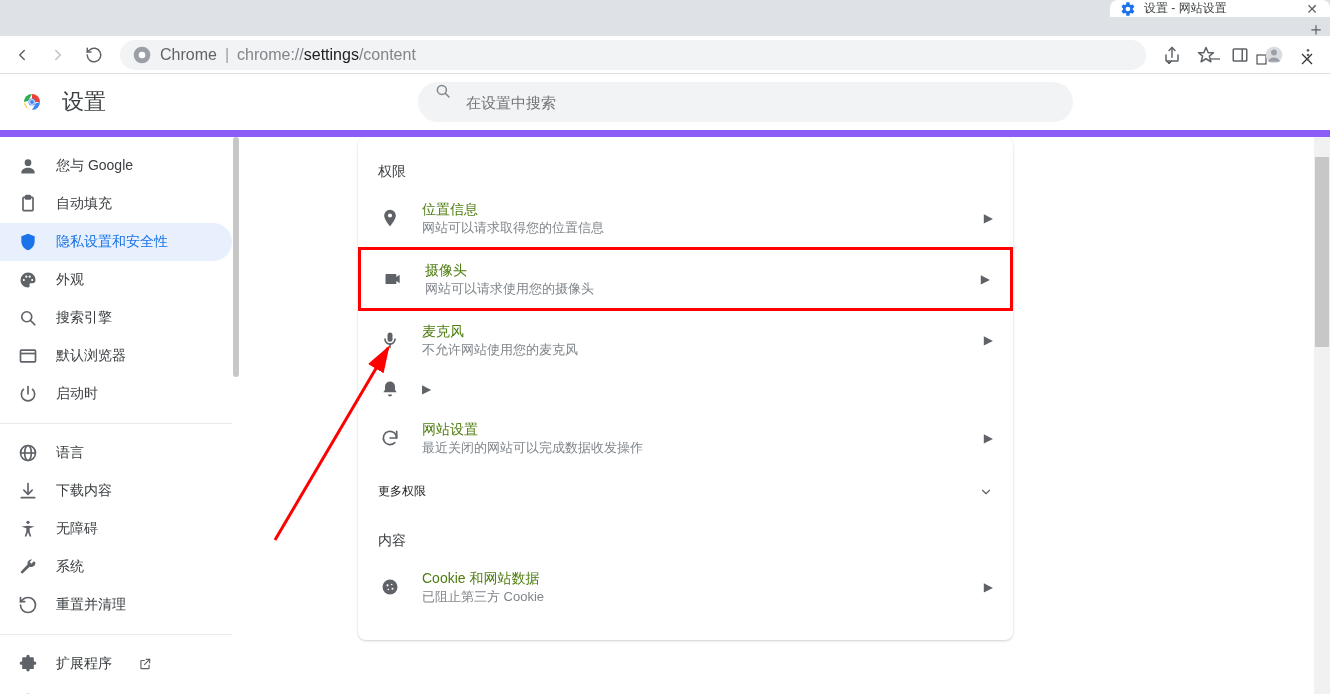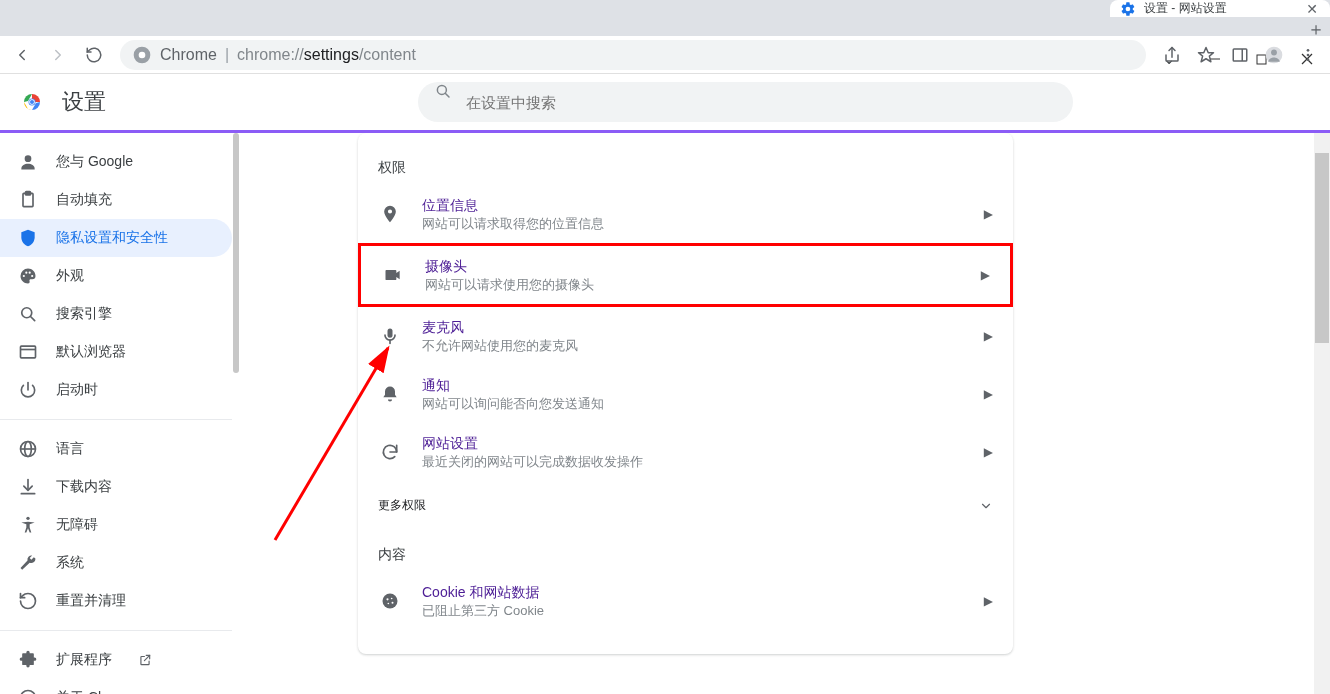--- a/index.html
+++ b/index.html
@@ -26,40 +26,40 @@
   .omnibox .path { color:#202124; }
   .tool-right { display:flex; align-items:center; gap:2px; }
 
   
   .page-header { height:56px; display:flex; align-items:center; padding:0 20px; gap:18px; }
   .page-title { font-size:22px; color:#3c4043; }
   .search { margin-left: 294px; width:655px; height:40px; background:#f1f3f4; border-radius:20px; display:flex; padding:0 16px; gap:12px; color:#5f6368; font-size:15px;}
   .search input { border:none; background:transparent; outline:none; flex:1; font-size:15px; color:#3c4043;}
 
   
-  .body { display:flex; height:calc(694px - 36px - 38px - 56px); border-top:3px solid #8b5cf6;}
+  .body { display:flex; height:calc(694px - 36px - 38px - 56px); border-top:7px solid #8b5cf6;}
   .sidebar-wrap { width:240px; position:relative; }
   .sidebar { width:232px; height:100%; overflow:hidden; padding-top:10px;}
   .sidebar-scrollbar { position:absolute; right:0; top:0; width:8px; height:100%; background:transparent;}
   .sidebar-thumb { width:6px; margin:0 1px; height:240px; background:#c7c7c7; border-radius:3px;}
   .nav-item { height:38px; display:flex; align-items:center; gap:18px; padding:0 18px; font-size:14px; color:#3c4043; cursor:pointer; border-radius:0 19px 19px 0;}
   .nav-item.active { background:#e8f0fe; color:#1a73e8; }
   .nav-item.active svg, .nav-item.active .glyph { color:#1a73e8; }
   .nav-sep { height:1px; background:#e8eaed; margin:10px 0;}
   .glyph { width:20px; text-align:center; color:#5f6368; }
 
   .content-outer { flex:1; position:relative; background:#fff; overflow:hidden;}
   .content-scroll { position:absolute; right:0; top:0; width:16px; height:100%; background:#f1f1f1;}
   .content-thumb { width:14px; margin:1px; height:190px; background:#c7c7c7; border-radius:0; margin-top:20px;}
   .card { width:655px; margin-left:118px; background:#fff; border-radius:8px; box-shadow:0 1px 2px rgba(60,64,67,.15), 0 1px 3px rgba(60,64,67,.1); padding:10px 0 24px; }
   .section-label { font-size:14px; color:#3c4043; padding:16px 20px 8px;}
   .row { display:flex; align-items:center; padding:10px 20px; gap:20px; cursor:pointer; }
   .row .ricon { width:24px; display:flex; align-items:center; justify-content:center; color:#5f6368;}
   .row .rtext { flex:1; }
-  .row .rtitle { font-size:14px; color:#4c1d95; line-height:20px;}
+  .row .rtitle { font-size:14px; color:#4d7c0f; line-height:20px;}
   .row .rdesc { font-size:13px; color:#80868b; line-height:18px;}
   .row .arrow { color:#5f6368; font-size:12px;}
   .more-row { display:flex; align-items:center; justify-content:space-between; padding:16px 20px; font-size:12px; cursor:pointer;}
   .highlight-box { border:3px solid #ff0000; }
 
   
   .anno-svg { position:absolute; left:0; top:0; pointer-events:none; }
 
   svg { display:block; }
 
@@ -381,24 +381,20 @@
           </div>
         <span class="arrow">▶</span>
       </div>
 
       <div class="row">
         <span class="ricon">
             <svg width="20" height="20" viewBox="0 0 24 24" fill="#5f6368">
               <path d="M12 3a6 6 0 00-6 6v4l-2 3h16l-2-3V9a6 6 0 00-6-6zm0 18a2.5 2.5 0 002.5-2.5h-5A2.5 2.5 0 0012 21z"></path>
             </svg>
           </span>
-        <div class="rtext">
-            <div class="rtitle">通知</div>
-            <div class="rdesc">网站可以询问能否向您发送通知</div>
-          </div>
         <span class="arrow">▶</span>
       </div>
 
       <div class="row">
         <span class="ricon">
             <svg width="20" height="20" viewBox="0 0 24 24" fill="none" stroke="#5f6368" stroke-width="2">
               <path d="M20 12a8 8 0 10-2.3 5.6" stroke-linecap="round"></path>
               <polyline points="20 4 20 12 12 12" stroke-linecap="round" stroke-linejoin="round"></polyline>
             </svg>
           </span>

